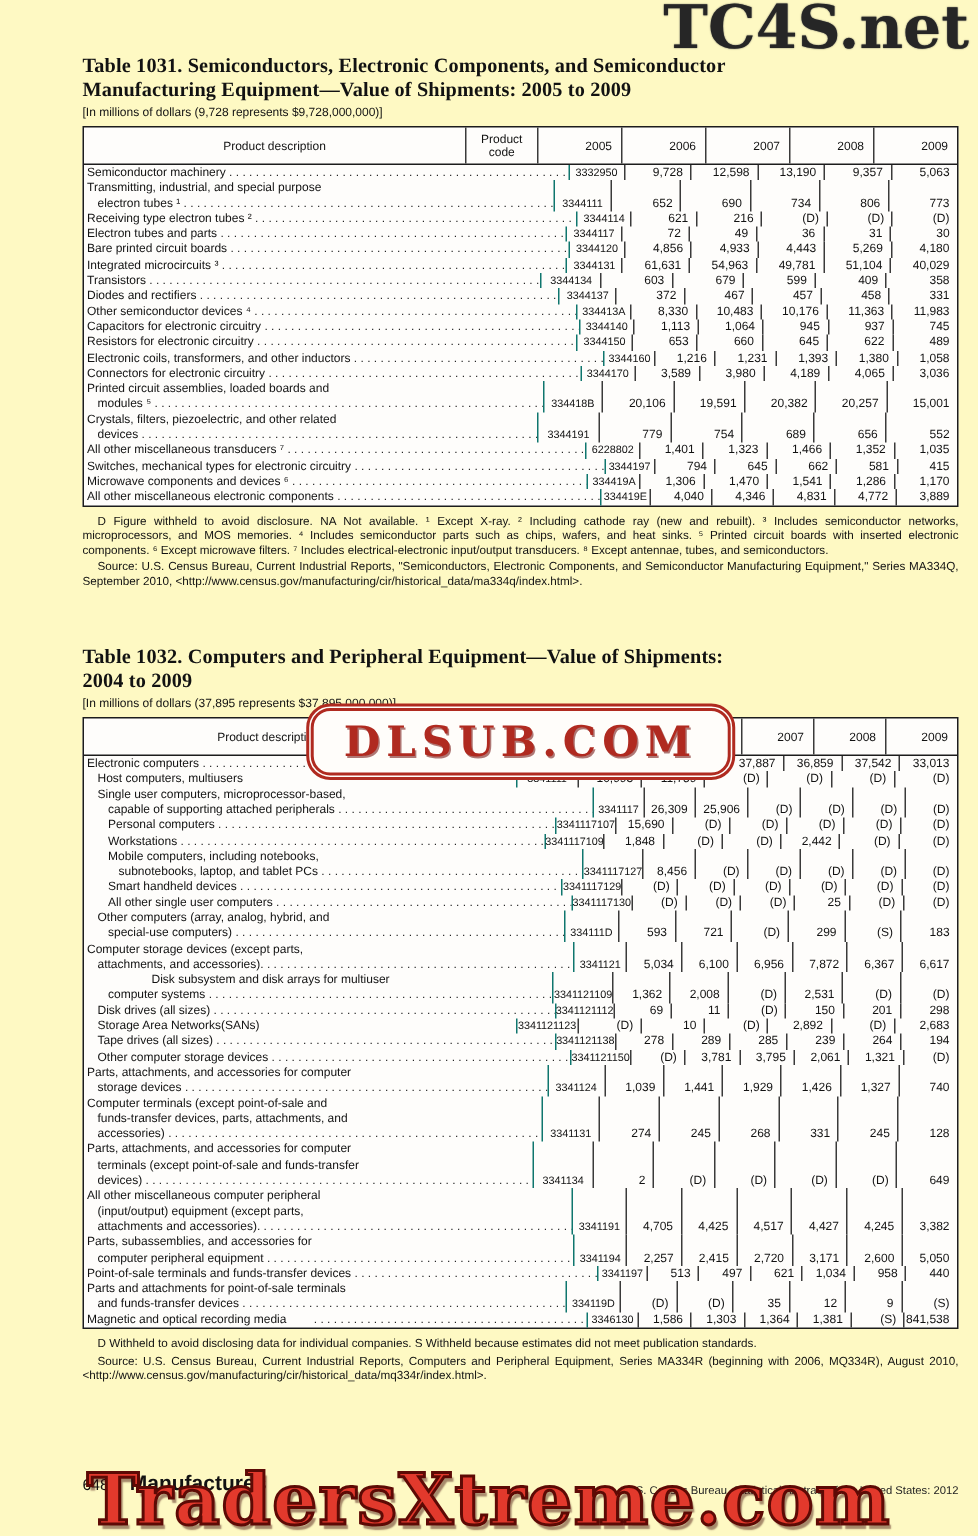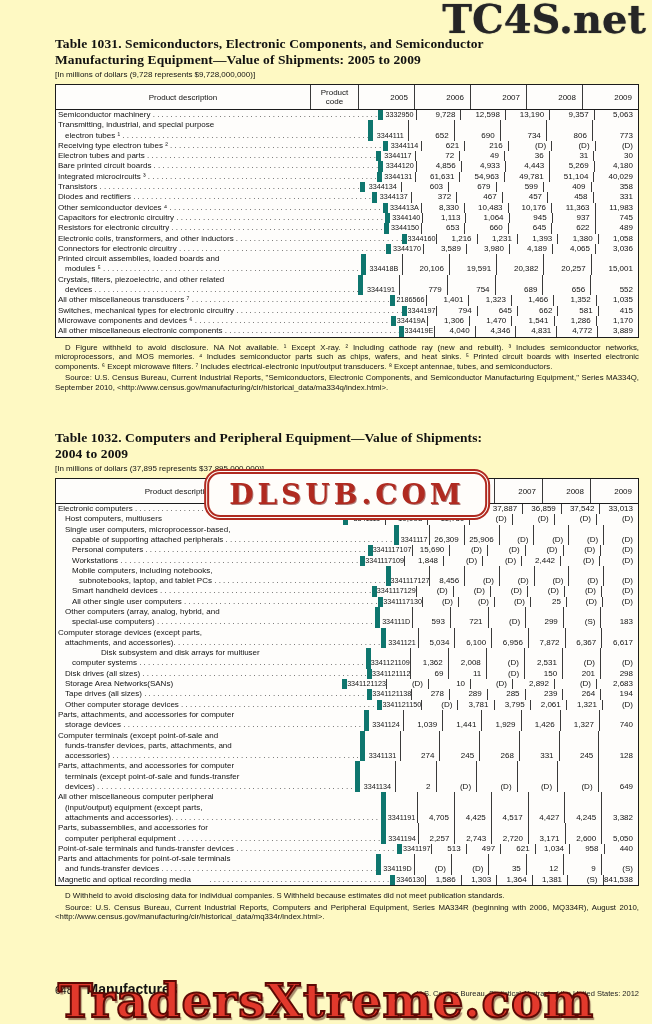--- a/index.html
+++ b/index.html
@@ -23,21 +23,21 @@
   .th { font-size:8px; line-height:9px; display:flex; align-items:center; justify-content:center; text-align:center; }
   .desc-h { flex:1 1 auto; min-width:0; }
   .code-h { width:48px; border-left:1px solid #3a3a3a; padding:2px 3px; }
   .num-h { justify-content:flex-end; padding-right:6px; border-left:1px solid #3a3a3a; }
   .t1031 .num-h, .t1031 .num { width:56px; }
   .t1032 .num-h, .t1032 .num { width:48px; }
 
   .tr { display:flex; }
   .td { font-size:8px; line-height:10.3px; display:flex; flex-direction:column; justify-content:flex-end; }
   .td.desc { flex:1 1 auto; min-width:0; padding-left:2px; }
-  .td.code { width:48px; border-left:5px solid #0f766e; text-align:center; font-size:7.2px; }
+  .td.code { width:48px; border-left:1px solid #0f766e; text-align:center; font-size:7.2px; }
   .td.num { border-left:1px solid #3a3a3a; text-align:right; padding-right:5px; font-variant-numeric:tabular-nums; }
   .dline { display:flex; min-width:0; }
   .dline .txt { white-space:nowrap; }
   .lead { flex:1 1 0; min-width:0; overflow:hidden; white-space:nowrap; color:#222; }
   .lead::after { content:"\00a0. . . . . . . . . . . . . . . . . . . . . . . . . . . . . . . . . . . . . . . . . . . . . . . . . . . . . . . . . . . . . . . . . . . . . . . . ."; }
 
   .fnote, .src { font-size:7.8px; line-height:9.5px; text-align:justify; text-indent:10px; }
   .fnote { margin-top:5px; }
   .src { margin-top:2px; }
   .sect2 { margin-top:38px; }
@@ -313,21 +313,21 @@
           <div class="td num">656</div>
           <div class="td num">552</div>
         </div>
         <div class="tr">
           <div class="td desc">
             <div class="dline" style="padding-left: 0px;">
               <span class="txt">All other miscellaneous transducers ⁷</span>
               <span class="lead"></span>
             </div>
           </div>
-          <div class="td code">2186566</div>
+          <div class="td code">6228802</div>
           <div class="td num">1,401</div>
           <div class="td num">1,323</div>
           <div class="td num">1,466</div>
           <div class="td num">1,352</div>
           <div class="td num">1,035</div>
         </div>
         <div class="tr">
           <div class="td desc">
             <div class="dline" style="padding-left: 0px;">
               <span class="txt">Switches, mechanical types for electronic circuitry</span>
@@ -721,21 +721,21 @@
                 <div class="dline" style="padding-left: 0px;">
                   <span class="txt">Parts, subassemblies, and accessories for</span>
                 </div>
                 <div class="dline" style="padding-left: 7px;">
                   <span class="txt">computer peripheral equipment</span>
                   <span class="lead"></span>
                 </div>
               </div>
               <div class="td code">3341194</div>
               <div class="td num">2,257</div>
-              <div class="td num">2,743</div>
+              <div class="td num">2,415</div>
               <div class="td num">2,720</div>
               <div class="td num">3,171</div>
               <div class="td num">2,600</div>
               <div class="td num">5,050</div>
             </div>
             <div class="tr">
               <div class="td desc">
                 <div class="dline" style="padding-left: 0px;">
                   <span class="txt">Point-of-sale terminals and funds-transfer devices</span>
                   <span class="lead"></span>

